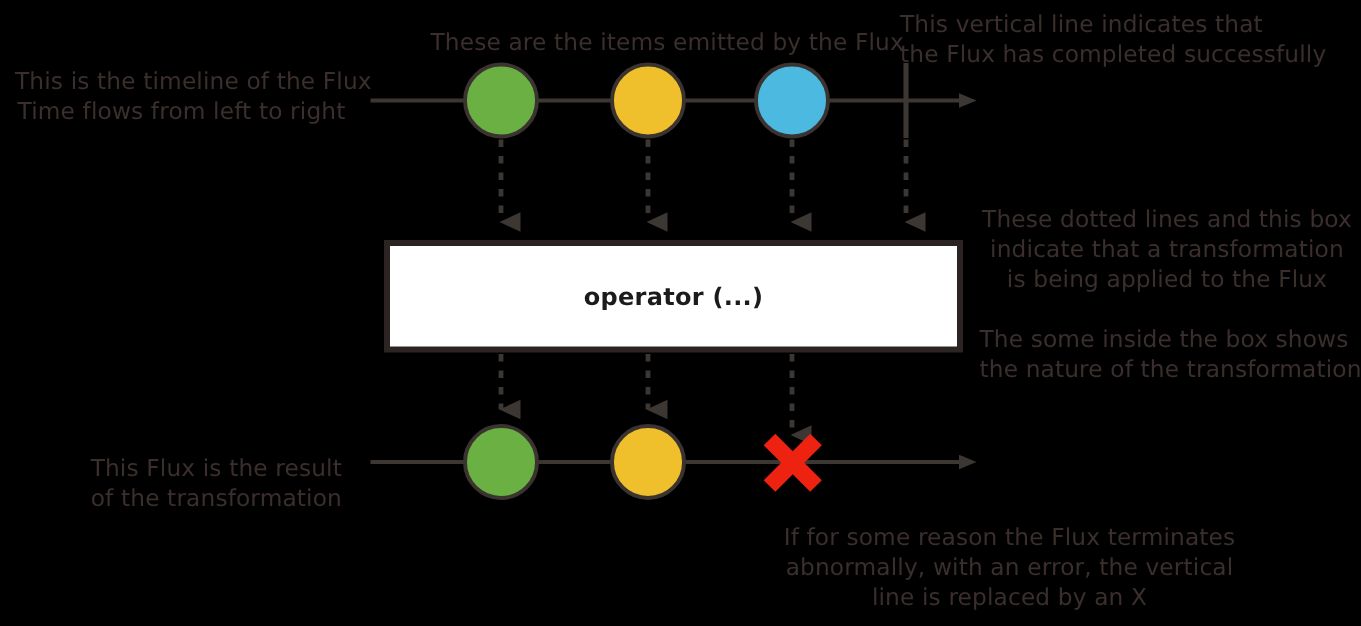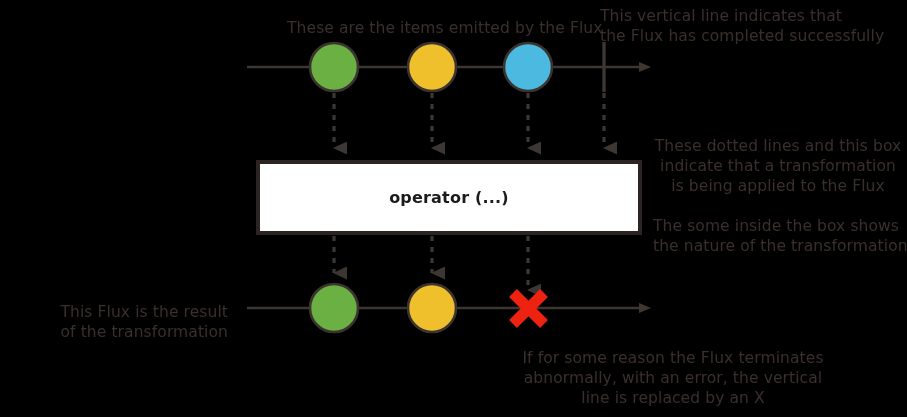--- a/index.html
+++ b/index.html
@@ -142,20 +142,22 @@
 
       <g stroke="#ee2211" stroke-width="11" stroke-linecap="butt">
         <line x1="513" y1="293" x2="544" y2="324"></line>
         <line x1="544" y1="293" x2="513" y2="324"></line>
       </g>
     </g>
   </svg>
 
   <div class="op-label">operator (...)</div>
 
+  <div class="annotation ann-timeline">This is the timeline of the Flux
+Time flows from left to right</div>
 
   <div class="annotation ann-items">These are the items emitted by the Flux</div>
 
   <div class="annotation ann-complete">This vertical line indicates that
 the Flux has completed successfully</div>
 
   <div class="annotation ann-transform">These dotted lines and this box
 indicate that a transformation
 is being applied to the Flux</div>
 

